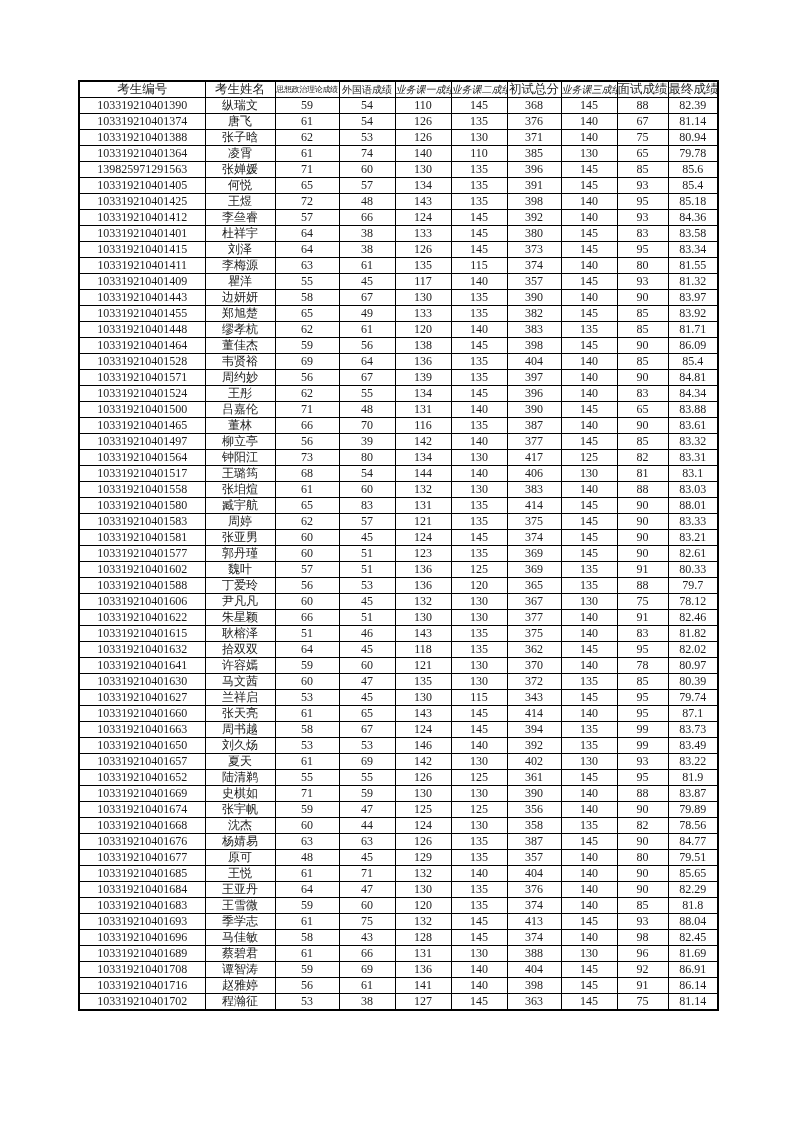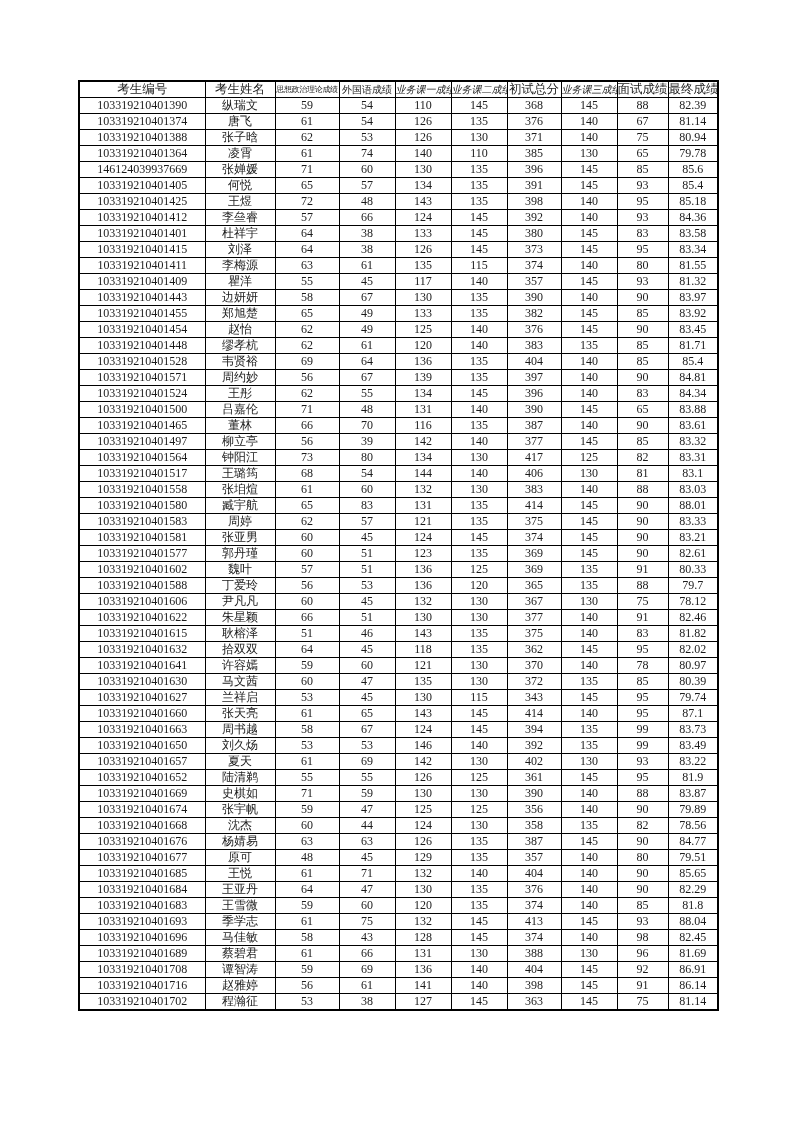--- a/index.html
+++ b/index.html
@@ -126,21 +126,21 @@
           <td>61</td>
           <td>74</td>
           <td>140</td>
           <td>110</td>
           <td>385</td>
           <td>130</td>
           <td>65</td>
           <td>79.78</td>
         </tr>
         <tr>
-          <td>146124039937669</td>
+          <td>139825971291563</td>
           <td class="t-name">张婵媛</td>
           <td>71</td>
           <td>60</td>
           <td>130</td>
           <td>135</td>
           <td>396</td>
           <td>145</td>
           <td>85</td>
           <td>85.6</td>
         </tr>
@@ -246,42 +246,42 @@
           <td>65</td>
           <td>49</td>
           <td>133</td>
           <td>135</td>
           <td>382</td>
           <td>145</td>
           <td>85</td>
           <td>83.92</td>
         </tr>
         <tr>
-          <td>103319210401454</td>
-          <td class="t-name">赵怡</td>
-          <td>62</td>
-          <td>49</td>
-          <td>125</td>
-          <td>140</td>
-          <td>376</td>
-          <td>145</td>
-          <td>90</td>
-          <td>83.45</td>
-        </tr>
-        <tr>
           <td>103319210401448</td>
           <td class="t-name">缪孝杭</td>
           <td>62</td>
           <td>61</td>
           <td>120</td>
           <td>140</td>
           <td>383</td>
           <td>135</td>
           <td>85</td>
           <td>81.71</td>
+        </tr>
+        <tr>
+          <td>103319210401464</td>
+          <td class="t-name">董佳杰</td>
+          <td>59</td>
+          <td>56</td>
+          <td>138</td>
+          <td>145</td>
+          <td>398</td>
+          <td>145</td>
+          <td>90</td>
+          <td>86.09</td>
         </tr>
         <tr>
           <td>103319210401528</td>
           <td class="t-name">韦贤裕</td>
           <td>69</td>
           <td>64</td>
           <td>136</td>
           <td>135</td>
           <td>404</td>
           <td>140</td>

